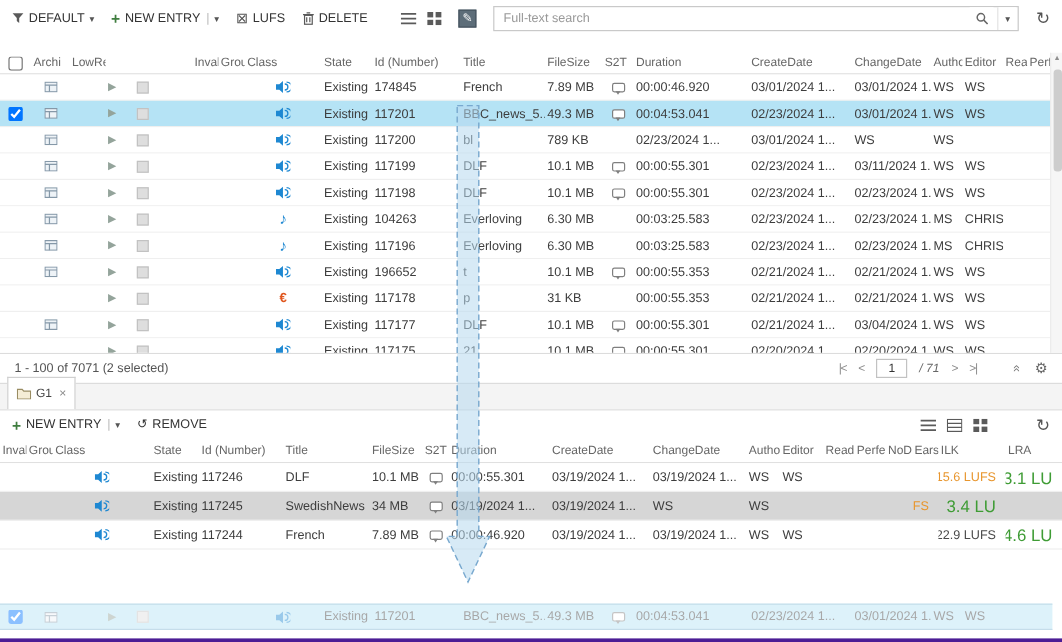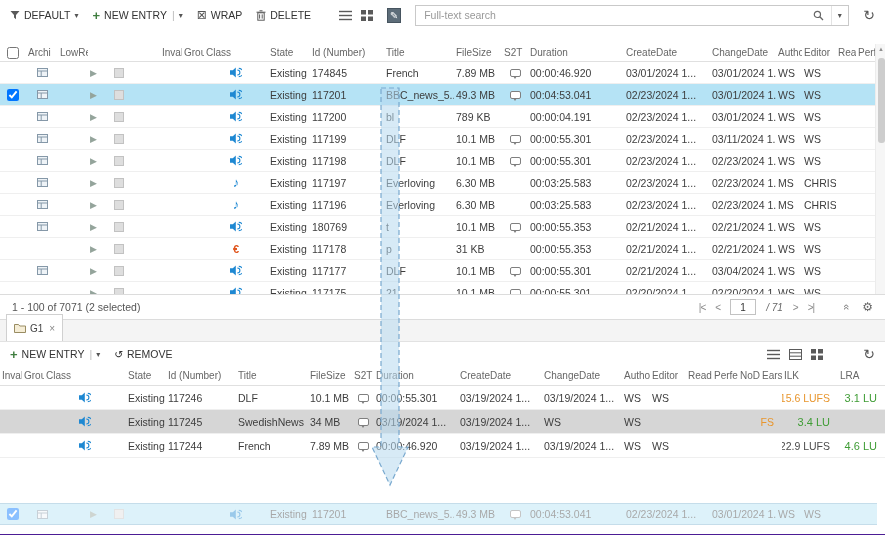--- a/index.html
+++ b/index.html
@@ -1,18 +1,18 @@
 <!DOCTYPE html>
 <html style="--sel-bg: #b5e3f5; --hl-bg: #d6d6d6; --blue: #1e88d2; --warn: #e8962e; --ok: #4a4a4a; --green: #3f9c35; --orange: #e0561e;"><head>
 <meta charset="utf-8">
 <style>
   *{box-sizing:border-box;}
   html,body{margin:0;padding:0;}
   body{width:885px;height:535px;font-family:"Liberation Sans","DejaVu Sans",sans-serif;color:#3d3d3d;background:#fff;overflow:hidden;}
-  .app{position:relative;width:885px;height:535px;background:#fff;border-bottom:1px solid #4c1d95;overflow:hidden;}
+  .app{position:relative;width:885px;height:535px;background:#fff;border-bottom:3px solid #4c1d95;overflow:hidden;}
 
   
   .toolbar{display:flex;align-items:center;height:30px;padding:0 10px;gap:14px;}
   .toolbar.t2{height:24px;}
   .tbtn{display:flex;align-items:center;gap:4px;font-size:10.5px;color:#333;cursor:pointer;white-space:nowrap;}
   .grow{flex:1;}
   .caret{font-size:8px;color:#555;}
   .plus{font-size:13px;font-weight:bold;color:#3f7d3f;line-height:1;}
   .pipe{color:#bbb;margin-left:1px;}
   .wrapic{font-size:12px;color:#555;line-height:1;}
@@ -47,21 +47,21 @@
   .play-glyph{color:#94a49b;font-size:9px;}
   .stop-sq{width:10px;height:10px;background:#dedede;border:1px solid #c2c2c2;margin-left:2px;display:inline-block;}
   .cicon{display:inline-flex;align-items:center;}
   .music-glyph{color:var(--blue);font-size:13px;}
   .nomedia-glyph{color:var(--orange);font-size:11px;font-weight:bold;}
   .bubble{position:relative;width:11px;height:8px;border:1px solid #7f7f7f;border-radius:2px;background:#fff;display:inline-block;}
   .bubble::after{content:"";position:absolute;left:2px;bottom:-5px;width:0;height:0;border:2px solid transparent;border-top:3px solid #7f7f7f;}
   .ilk{font-size:10.5px;}
   .ilk.warn{color:var(--warn);}
   .ilk.ok{color:var(--ok);}
-  .lra{color:var(--green);font-size:11px;}
+  .lra{color:var(--green);font-size:14px;}
 
   
   .vscroll{position:absolute;top:14px;right:0;bottom:0;width:10px;background:#f6f6f6;border-left:1px solid #ececec;}
   .sarrow{position:absolute;top:2px;left:0;width:10px;text-align:center;font-size:6px;color:#8f8f8f;cursor:pointer;}
   .thumb{position:absolute;top:14px;left:1.5px;width:7px;height:85px;background:#cdcdcd;border-radius:3px;cursor:pointer;}
 
   
   .pagebar{display:flex;align-items:center;height:26px;border-top:1px solid #dcdcdc;border-bottom:1px solid #dcdcdc;padding:0 12px;font-size:10.5px;color:#555;background:#fff;}
   .pager{display:flex;align-items:center;gap:10px;margin-left:auto;color:#8a8a8a;font-size:10px;}
   .pbtn{cursor:pointer;letter-spacing:-1px;}
@@ -98,21 +98,21 @@
       <span class="caret">▾</span>
     </div>
     <div class="tbtn">
       <span class="plus">+</span>
       <span>NEW ENTRY</span>
       <span class="pipe">|</span>
       <span class="caret">▾</span>
     </div>
     <div class="tbtn">
       <span class="wrapic">⊠</span>
-      <span>WRAP</span>
+      <span>LUFS</span>
     </div>
     <div class="tbtn">
       <span class="vicon">
           <svg width="10" height="11" viewBox="0 0 10 11">
             <rect x="1.8" y="2.8" width="6.4" height="7.4" fill="none" stroke="#5a5a5a"></rect>
             <line x1="0.5" y1="2.2" x2="9.5" y2="2.2" stroke="#5a5a5a"></line>
             <line x1="3.5" y1="0.8" x2="6.5" y2="0.8" stroke="#5a5a5a"></line>
             <line x1="3.6" y1="4.4" x2="3.6" y2="8.6" stroke="#5a5a5a"></line>
             <line x1="6.2" y1="4.4" x2="6.2" y2="8.6" stroke="#5a5a5a"></line>
           </svg>
@@ -300,21 +300,20 @@
                 <path d="M7.3,3 A2.6,2.5 0 0 1 7.3,8" fill="none" stroke="#1e88d2" stroke-width="1.1"></path>
                 <path d="M8.8,1.4 A4.4,4.1 0 0 1 8.8,9.6" fill="none" stroke="#1e88d2" stroke-width="1.1"></path>
               </svg>
             </span>
           </div>
           <div class="cell">Existing</div>
           <div class="cell">117200</div>
           <div class="cell">bl</div>
           <div class="cell">789 KB</div>
           <div class="cell center"></div>
-          <div class="cell">00:00:04.191</div>
           <div class="cell">02/23/2024 1...</div>
           <div class="cell">03/01/2024 1...</div>
           <div class="cell">WS</div>
           <div class="cell">WS</div>
           <div class="cell"></div>
           <div class="cell"></div>
         </div>
         <div class="trow top-grid">
           <div class="cell"></div>
           <div class="cell center">
@@ -420,21 +419,21 @@
           </div>
           <div class="cell">
             <span class="stop-sq"></span>
           </div>
           <div class="cell"></div>
           <div class="cell"></div>
           <div class="cell center">
             <span class="music-glyph">♪</span>
           </div>
           <div class="cell">Existing</div>
-          <div class="cell">117197</div>
+          <div class="cell">104263</div>
           <div class="cell">Everloving</div>
           <div class="cell">6.30 MB</div>
           <div class="cell center"></div>
           <div class="cell">00:03:25.583</div>
           <div class="cell">02/23/2024 1...</div>
           <div class="cell">02/23/2024 1...</div>
           <div class="cell">MS</div>
           <div class="cell">CHRIS</div>
           <div class="cell"></div>
           <div class="cell"></div>
@@ -498,21 +497,21 @@
           <div class="cell center">
             <span class="cicon">
               <svg width="12" height="11" viewBox="0 0 12 11">
                 <polygon points="0,3.2 2.8,3.2 5.8,0.6 5.8,10.4 2.8,7.8 0,7.8" fill="#1e88d2"></polygon>
                 <path d="M7.3,3 A2.6,2.5 0 0 1 7.3,8" fill="none" stroke="#1e88d2" stroke-width="1.1"></path>
                 <path d="M8.8,1.4 A4.4,4.1 0 0 1 8.8,9.6" fill="none" stroke="#1e88d2" stroke-width="1.1"></path>
               </svg>
             </span>
           </div>
           <div class="cell">Existing</div>
-          <div class="cell">180769</div>
+          <div class="cell">196652</div>
           <div class="cell">t</div>
           <div class="cell">10.1 MB</div>
           <div class="cell center">
             <span class="bubble"></span>
           </div>
           <div class="cell">00:00:55.353</div>
           <div class="cell">02/21/2024 1...</div>
           <div class="cell">02/21/2024 1...</div>
           <div class="cell">WS</div>
           <div class="cell">WS</div>

